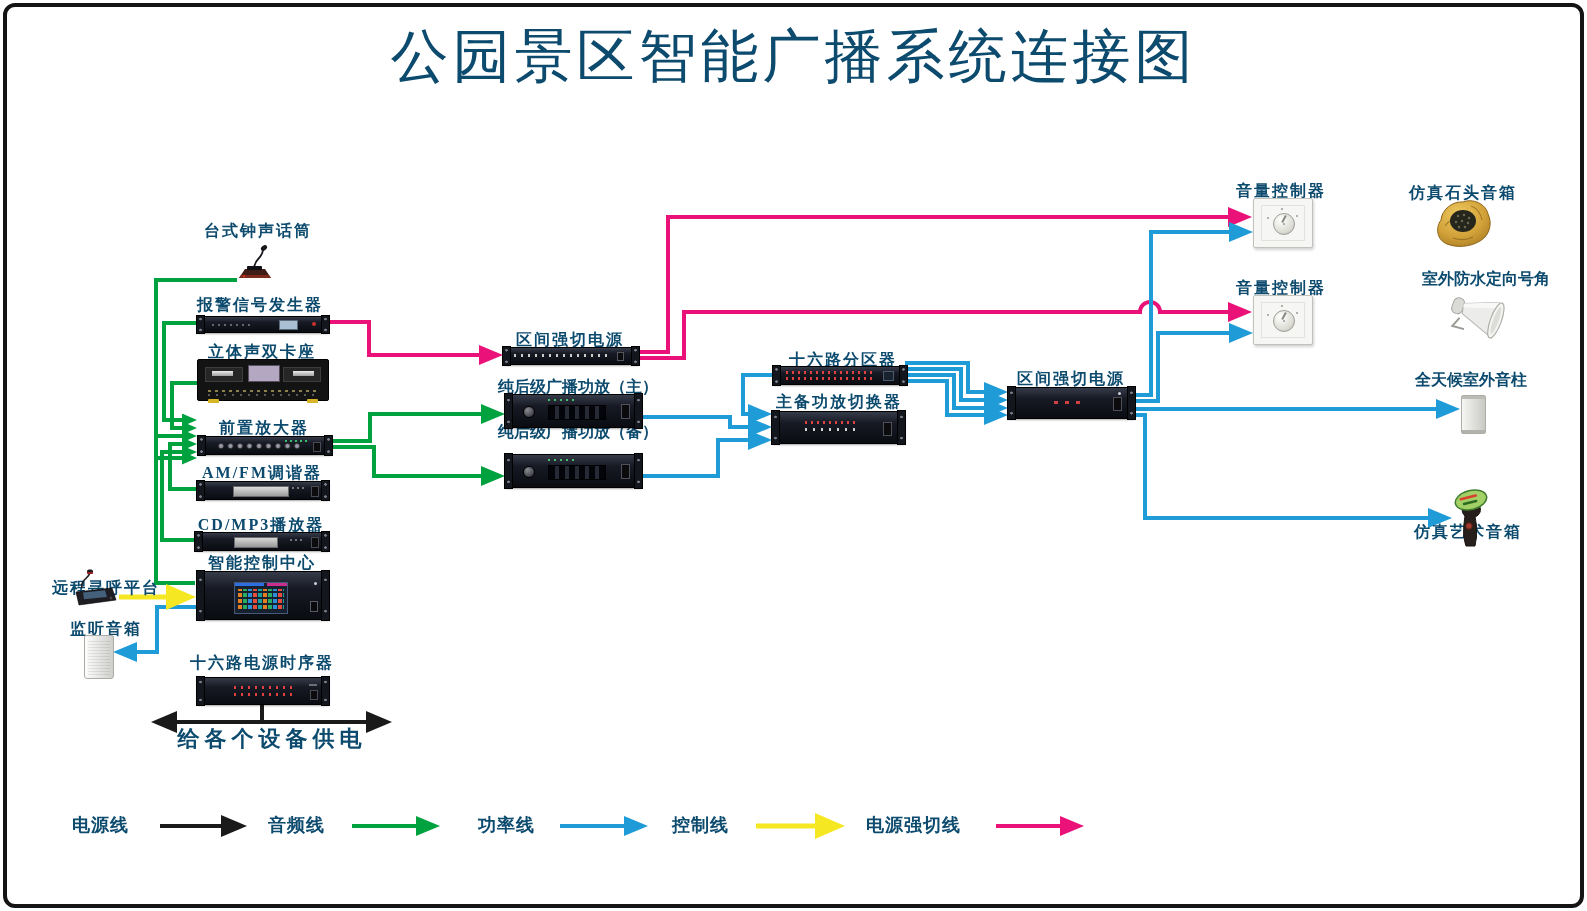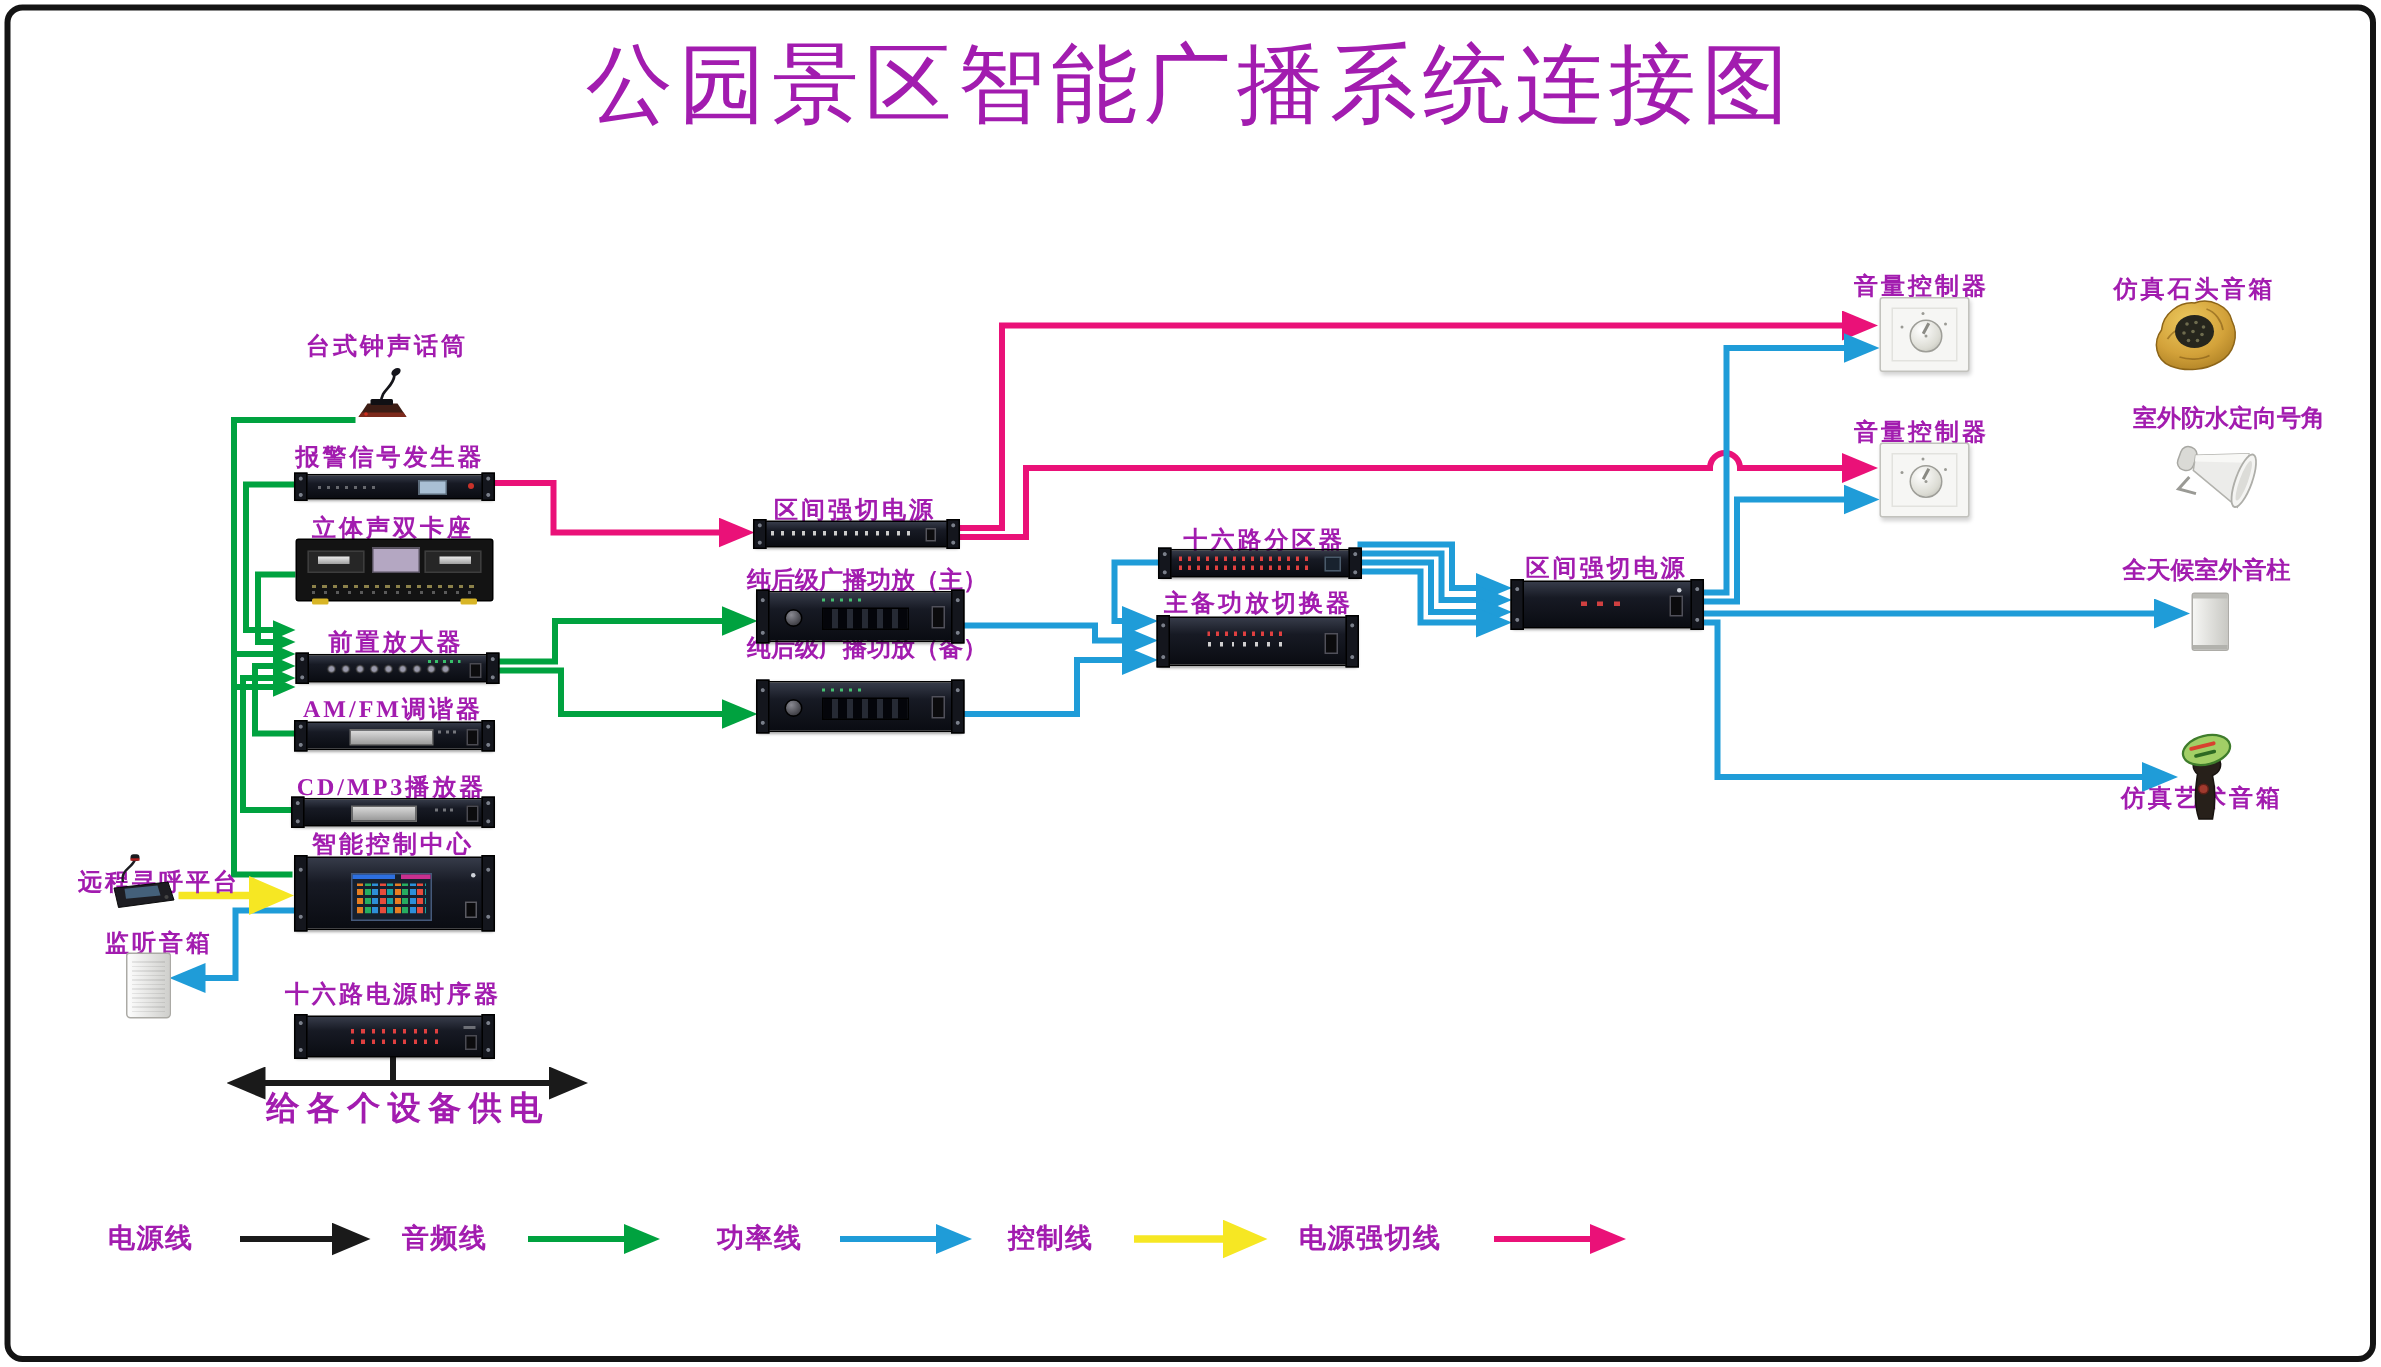--- a/index.html
+++ b/index.html
@@ -1,17 +1,17 @@
 <!DOCTYPE html>
 <html><head>
 <meta charset="utf-8">
 <style>
   html,body{margin:0;padding:0;background:#fff;}
   #canvas{position:relative;width:1587px;height:911px;background:#ffffff;overflow:hidden;
-          font-family:"Liberation Serif","DejaVu Serif",serif;color:#a21caf;}
+          font-family:"Liberation Serif","DejaVu Serif",serif;color:#0c4a6e;}
   #frame{position:absolute;left:3px;top:3px;right:3px;bottom:3px;border:4px solid #141414;border-radius:12px;pointer-events:none;}
   #wires{position:absolute;left:0;top:0;width:1587px;height:911px;}
   .w{fill:none;stroke-width:4;}
   .cg{stroke:#00a23f}.cb{stroke:#1f9cd8}.cp{stroke:#ea1178}.ck{stroke:#1a1a1a}
   .cy{stroke:#f6e723;stroke-width:5}
   #page-title{position:absolute;left:50%;top:18px;transform:translateX(-50%);
       font-size:58px;letter-spacing:4px;white-space:nowrap;font-weight:500;}
   .lbl{position:absolute;transform:translateX(-50%);white-space:nowrap;font-weight:bold;
       font-size:16px;letter-spacing:2px;}
   .lbl.s0{letter-spacing:0;}

